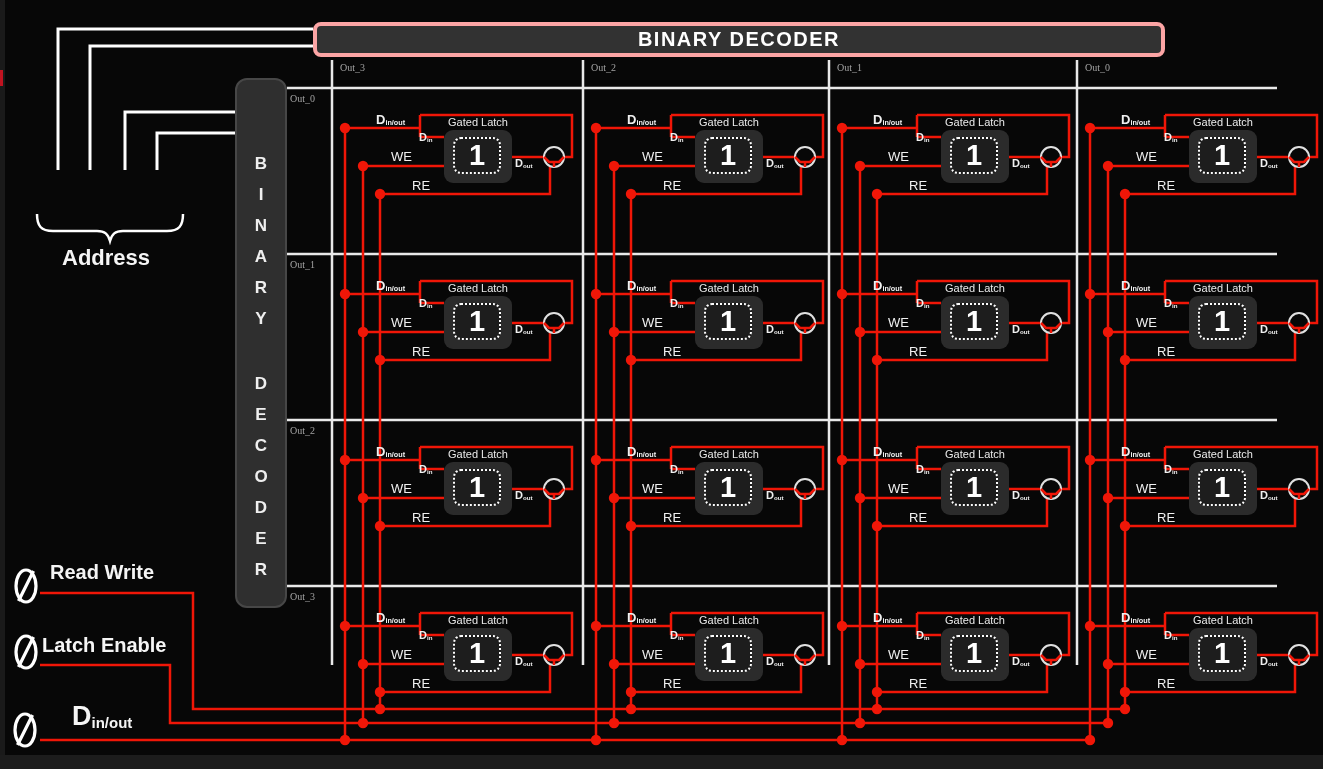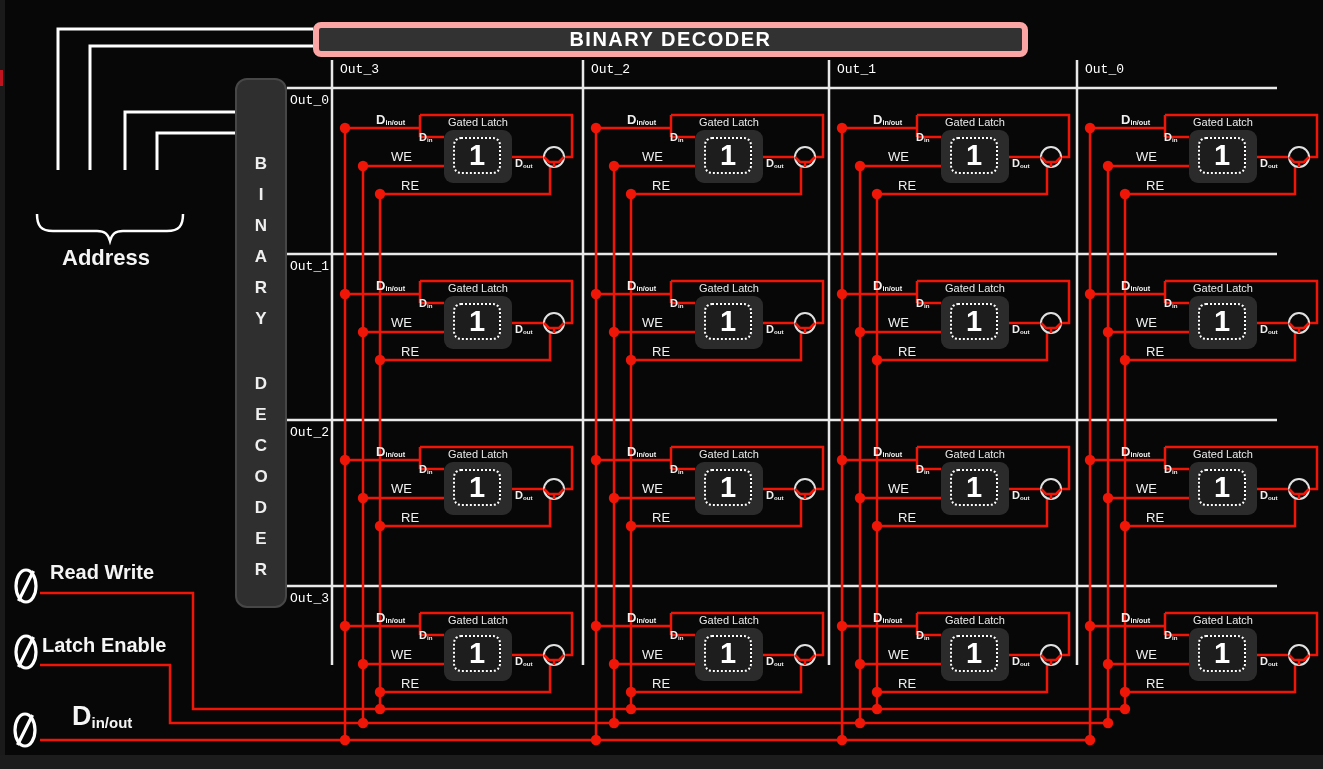--- a/index.html
+++ b/index.html
@@ -7,49 +7,49 @@
     position:relative;width:1323px;height:769px;overflow:hidden;
     background:#070707;
     font-family:"Liberation Sans", sans-serif;
     color:#f5f5f5;
   }
   svg{display:block;}
   #wires{position:absolute;left:0;top:0;z-index:1;}
   .abs{position:absolute;}
   
   .top-bar{
-    left:313px;top:22px;width:715px;height:35px;z-index:3;
-    background:#323232;border:6px solid #fca5a5;border-radius:8px;
+    left:313px;top:22px;width:852px;height:35px;z-index:3;
+    background:#323232;border:4px solid #fca5a5;border-radius:8px;
     display:flex;align-items:center;justify-content:center;box-sizing:border-box;
   }
   .top-bar span{font-weight:bold;font-size:20px;letter-spacing:1.5px;color:#fff;}
   .left-bar{
     left:235px;top:78px;width:52px;height:530px;z-index:3;
     background:#2f2f2f;border:2px solid #474747;border-radius:12px;
     display:flex;flex-direction:column;align-items:center;justify-content:center;
     box-sizing:border-box;padding-top:46px;
   }
   .vletter{font-weight:bold;font-size:17px;line-height:31px;color:#efefef;}
   .vgap{height:34px;}
   
   .col-label,.row-label{
-    font-family:Liberation Mono, monospace;font-size:13px;color:#ffffff;z-index:3;white-space:nowrap;
+    font-family:Liberation Serif, serif;font-size:10px;color:#a3a3a3;z-index:3;white-space:nowrap;
   }
   
   .address-label{left:62px;top:245px;font-weight:bold;font-size:22px;z-index:3;}
   .input-label{font-weight:bold;font-size:20px;z-index:3;white-space:nowrap;}
   .zero{z-index:3;}
   .d-main{font-weight:bold;}
   .d-sub{font-weight:bold;font-size:0.56em;position:relative;top:0.18em;}
   
   .cell{position:absolute;width:250px;height:166px;z-index:2;}
   .cell .lbl{position:absolute;font-size:13px;color:#f0f0f0;white-space:nowrap;}
   .cell-dinout-label{left:44px;top:24px;font-size:13px;}
   .cell-we-label{left:59px;top:61px;}
-  .cell-re-label{left:69px;top:90px;}
+  .cell-re-label{left:80px;top:90px;}
   .latch-title{position:absolute;left:146px;top:28px;transform:translateX(-50%);
     font-size:11px;color:#eaeaea;white-space:nowrap;}
   .latch-box{position:absolute;left:112px;top:42px;width:68px;height:53px;
     background:#2b2b2b;border-radius:9px;}
   .value-box{position:absolute;left:9px;top:7px;width:48px;height:37px;
     background:#1d1d1d;border:2px dotted #fdfdfd;border-radius:8px;box-sizing:border-box;
     display:flex;align-items:center;justify-content:center;
     font-size:29px;font-weight:bold;color:#fff;}
   .din-label{position:absolute;left:-25px;top:1px;font-size:11px;color:#f0f0f0;white-space:nowrap;}
   .dout-label{position:absolute;left:183px;top:69px;font-size:11px;color:#f0f0f0;white-space:nowrap;}

